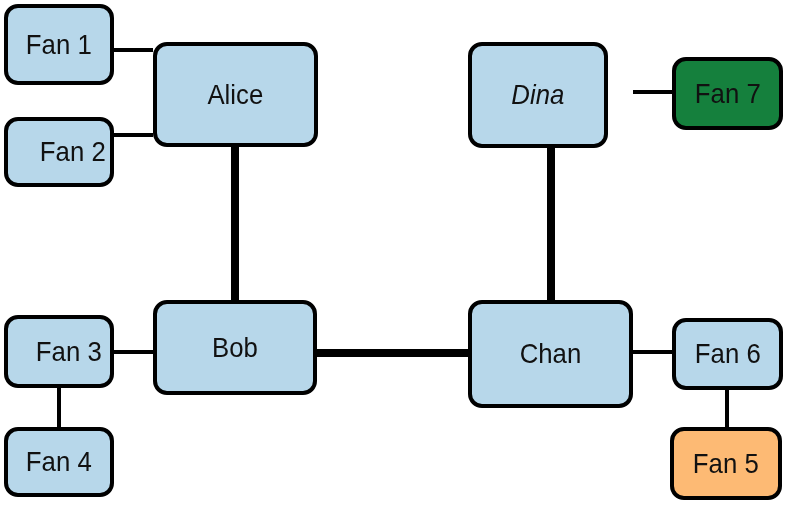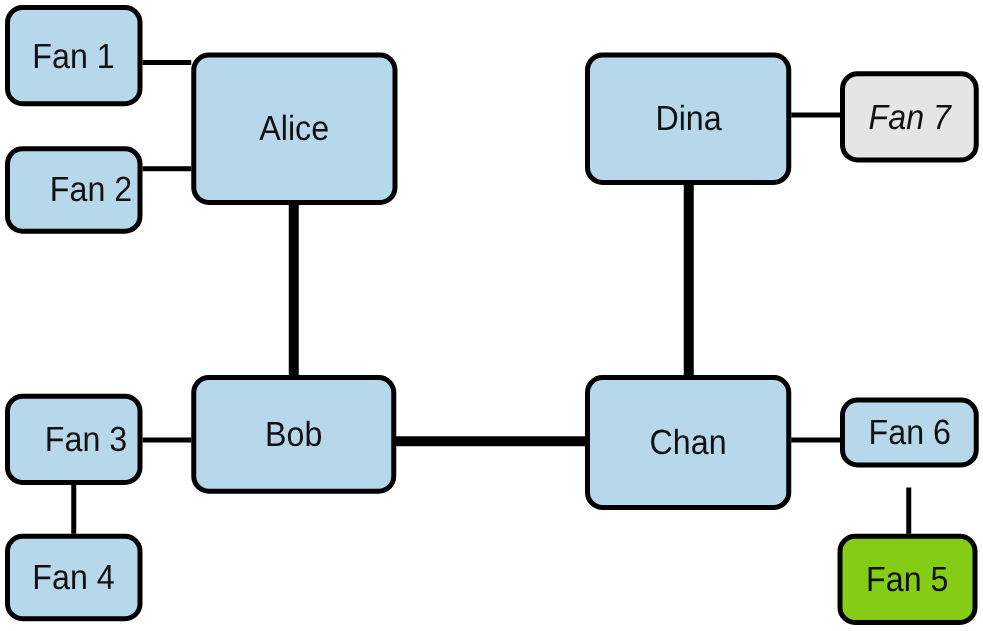--- a/index.html
+++ b/index.html
@@ -30,31 +30,31 @@
     font-size: 28px;
     line-height: 1;
     white-space: nowrap;
     transform: scaleX(0.92);
   }
   .edge {
     position: absolute;
     background: #000000;
   }
   
-  .n-alice { left: 153px; top: 42px;  width: 165px; height: 122px; text-align: right; }
-  .n-dina  { left: 468px; top: 42px;  width: 165px; height: 106px; }
+  .n-alice { left: 153px; top: 42px;  width: 165px; height: 105px; text-align: right; }
+  .n-dina  { left: 468px; top: 42px;  width: 140px; height: 106px; font-style: italic; }
   .n-bob   { left: 153px; top: 300px; width: 164px; height: 95px; }
   .n-chan  { left: 468px; top: 300px; width: 165px; height: 108px; }
   
   .n-fan1 { left: 4px;   top: 4px;   width: 110px; height: 81px; }
   .n-fan2 { left: 4px;   top: 117px; width: 110px; height: 70px; padding-left: 28px; }
   .n-fan3 { left: 4px;   top: 315px; width: 110px; height: 73px; padding-left: 20px; }
   .n-fan4 { left: 4px;   top: 427px; width: 110px; height: 70px; }
   .n-fan7 { left: 672px; top: 57px;  width: 111px; height: 73px; }
-  .n-fan6 { left: 672px; top: 318px; width: 111px; height: 56px; }
+  .n-fan6 { left: 672px; top: 318px; width: 111px; height: 72px; }
   .n-fan5 { left: 670px; top: 427px; width: 112px; height: 73px; }
   
   .e-fan1-alice { left: 114px; top: 48px;  width: 39px; height: 4px; }
   .e-fan2-alice { left: 114px; top: 133px; width: 39px; height: 4px; }
   .e-fan3-bob   { left: 114px; top: 350px; width: 39px; height: 4px; }
   .e-fan3-fan4  { left: 57px;  top: 388px; width: 4px;  height: 39px; }
   .e-dina-fan7  { left: 633px; top: 90px;  width: 39px; height: 4px; }
   .e-chan-fan6  { left: 633px; top: 350px; width: 39px; height: 4px; }
   .e-fan6-fan5  { left: 725px; top: 390px; width: 4px;  height: 37px; }
   
@@ -96,23 +96,23 @@
   </div>
   <div class="node n-fan2" style="background: rgb(183, 215, 234); border-color: rgb(0, 0, 0);">
     <span class="label">Fan 2</span>
   </div>
   <div class="node n-fan3" style="background: rgb(183, 215, 234); border-color: rgb(0, 0, 0);">
     <span class="label">Fan 3</span>
   </div>
   <div class="node n-fan4" style="background: rgb(183, 215, 234); border-color: rgb(0, 0, 0);">
     <span class="label">Fan 4</span>
   </div>
-  <div class="node n-fan5" style="background: #84cc16; border-color: rgb(0, 0, 0); justify-content: center;">
+  <div class="node n-fan5" style="background: #fdba74; border-color: rgb(0, 0, 0); justify-content: center;">
     <span class="label">Fan 5</span>
   </div>
   <div class="node n-fan6" style="background: rgb(183, 215, 234); border-color: rgb(0, 0, 0);">
     <span class="label">Fan 6</span>
   </div>
-  <div class="node n-fan7" style="background: #e5e5e5; border-color: rgb(0, 0, 0); font-style: italic;">
+  <div class="node n-fan7" style="background: #15803d; border-color: rgb(0, 0, 0);">
     <span class="label">Fan 7</span>
   </div>
 
 </div>
 
 </body></html>

